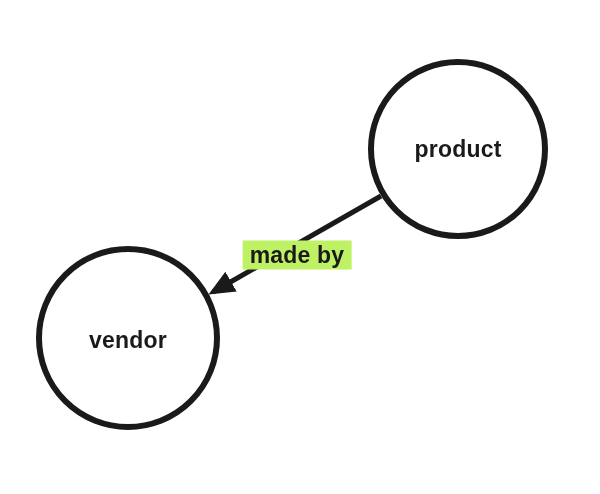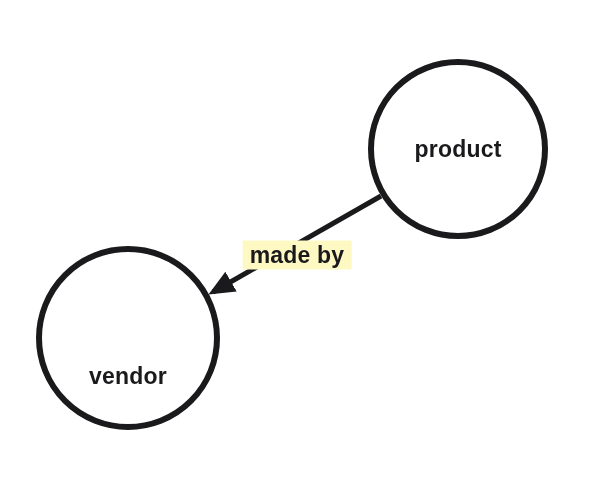--- a/index.html
+++ b/index.html
@@ -34,26 +34,26 @@
     user-select: none;
   }
   .edge-label {
     position: absolute;
     transform: translate(-50%, -50%);
     font-size: 23px;
     font-weight: 700;
     color: #1a1a1c;
     letter-spacing: 0.2px;
     white-space: nowrap;
-    background: #fef9c3;
+    background: #bef264;
     padding: 1px 7px;
     user-select: none;
   }
   .label-product { left: 458px; top: 149px; }
-  .label-vendor  { left: 128px; top: 340px; margin-top: 36px; }
+  .label-vendor  { left: 128px; top: 340px; }
   .label-made-by { left: 297px; top: 255px; }
 </style>
 </head>
 <body>
 
 <div class="canvas">
 
   <svg class="diagram-svg" viewBox="0 0 600 494" xmlns="http://www.w3.org/2000/svg">
     <defs>
       <marker id="arrowhead" viewBox="0 0 10 10" refX="8" refY="5" markerWidth="5.2" markerHeight="5.2" orient="auto" markerUnits="strokeWidth">

